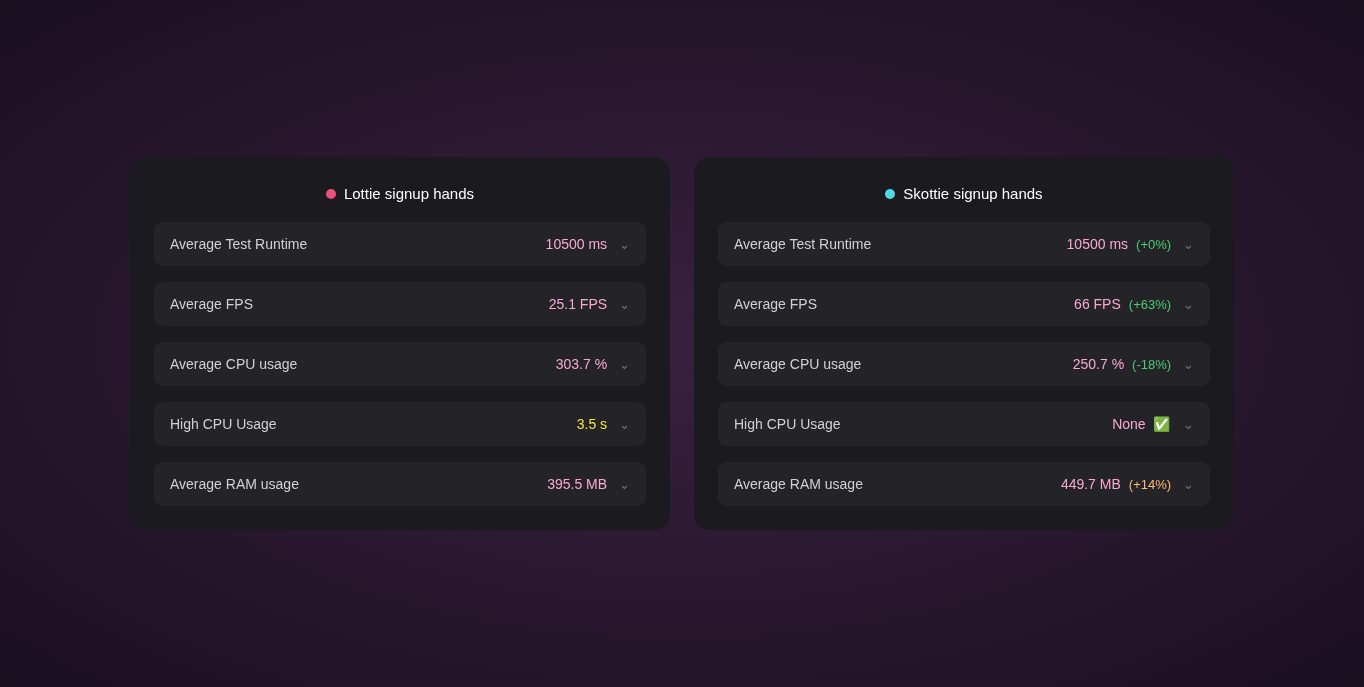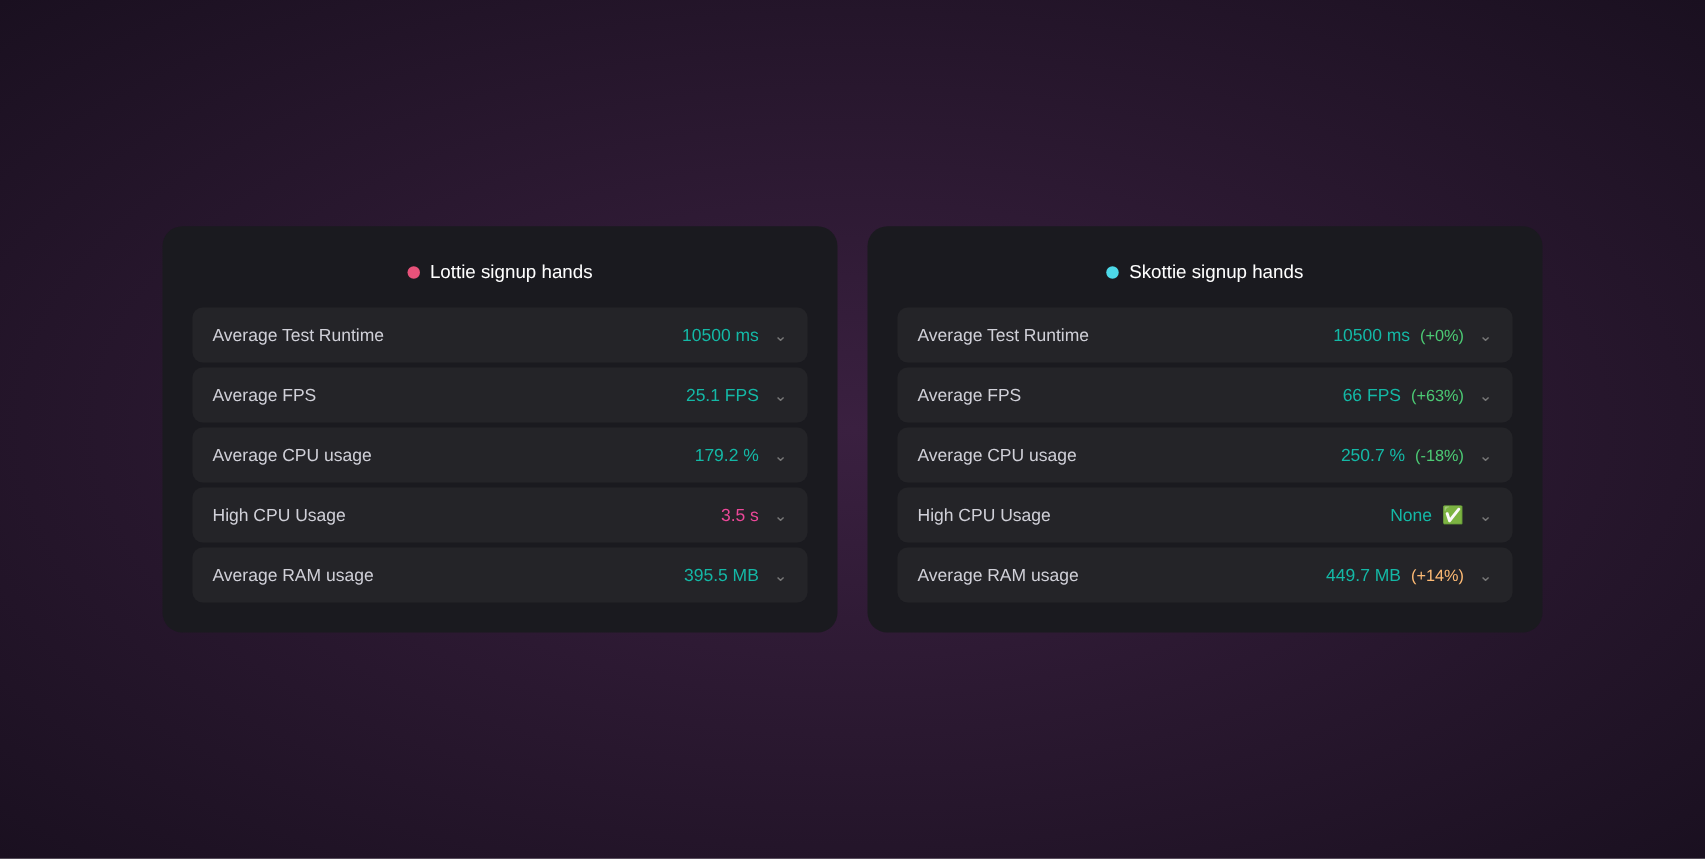--- a/index.html
+++ b/index.html
@@ -80,21 +80,21 @@
       transform: translate(-50%, -50%);
       font-size: 46px;
       font-weight: 700;
       color: #fff;
     }
 
     .metrics {
       width: 100%;
       display: flex;
       flex-direction: column;
-      gap: 4px;
+      gap: 16px;
     }
 
     .metric-row {
       background: #242428;
       border-radius: 8px;
       padding: 14px 16px;
       display: flex;
       align-items: center;
       justify-content: space-between;
       cursor: pointer;
@@ -106,25 +106,25 @@
     }
 
     .metric-value-group {
       display: flex;
       align-items: center;
       gap: 8px;
     }
 
     .metric-value {
       font-size: 14px;
-      color: #14b8a6;
+      color: #f9a8d4;
     }
 
     .metric-value.red {
-      color: #ec4899;
+      color: #fde047;
     }
 
     .metric-diff {
       font-size: 13px;
       font-weight: 500;
     }
 
     .metric-diff.green {
       color: #4cca74;
     }
@@ -163,21 +163,21 @@
         <div class="metric-row">
           <span class="metric-label">Average FPS</span>
           <div class="metric-value-group">
             <span class="metric-value">25.1 FPS</span>
             <span class="chevron-icon">⌄</span>
           </div>
         </div>
         <div class="metric-row">
           <span class="metric-label">Average CPU usage</span>
           <div class="metric-value-group">
-            <span class="metric-value">179.2 %</span>
+            <span class="metric-value">303.7 %</span>
             <span class="chevron-icon">⌄</span>
           </div>
         </div>
         <div class="metric-row">
           <span class="metric-label">High CPU Usage</span>
           <div class="metric-value-group">
             <span class="metric-value red">3.5 s</span>
             <span class="chevron-icon">⌄</span>
           </div>
         </div>

